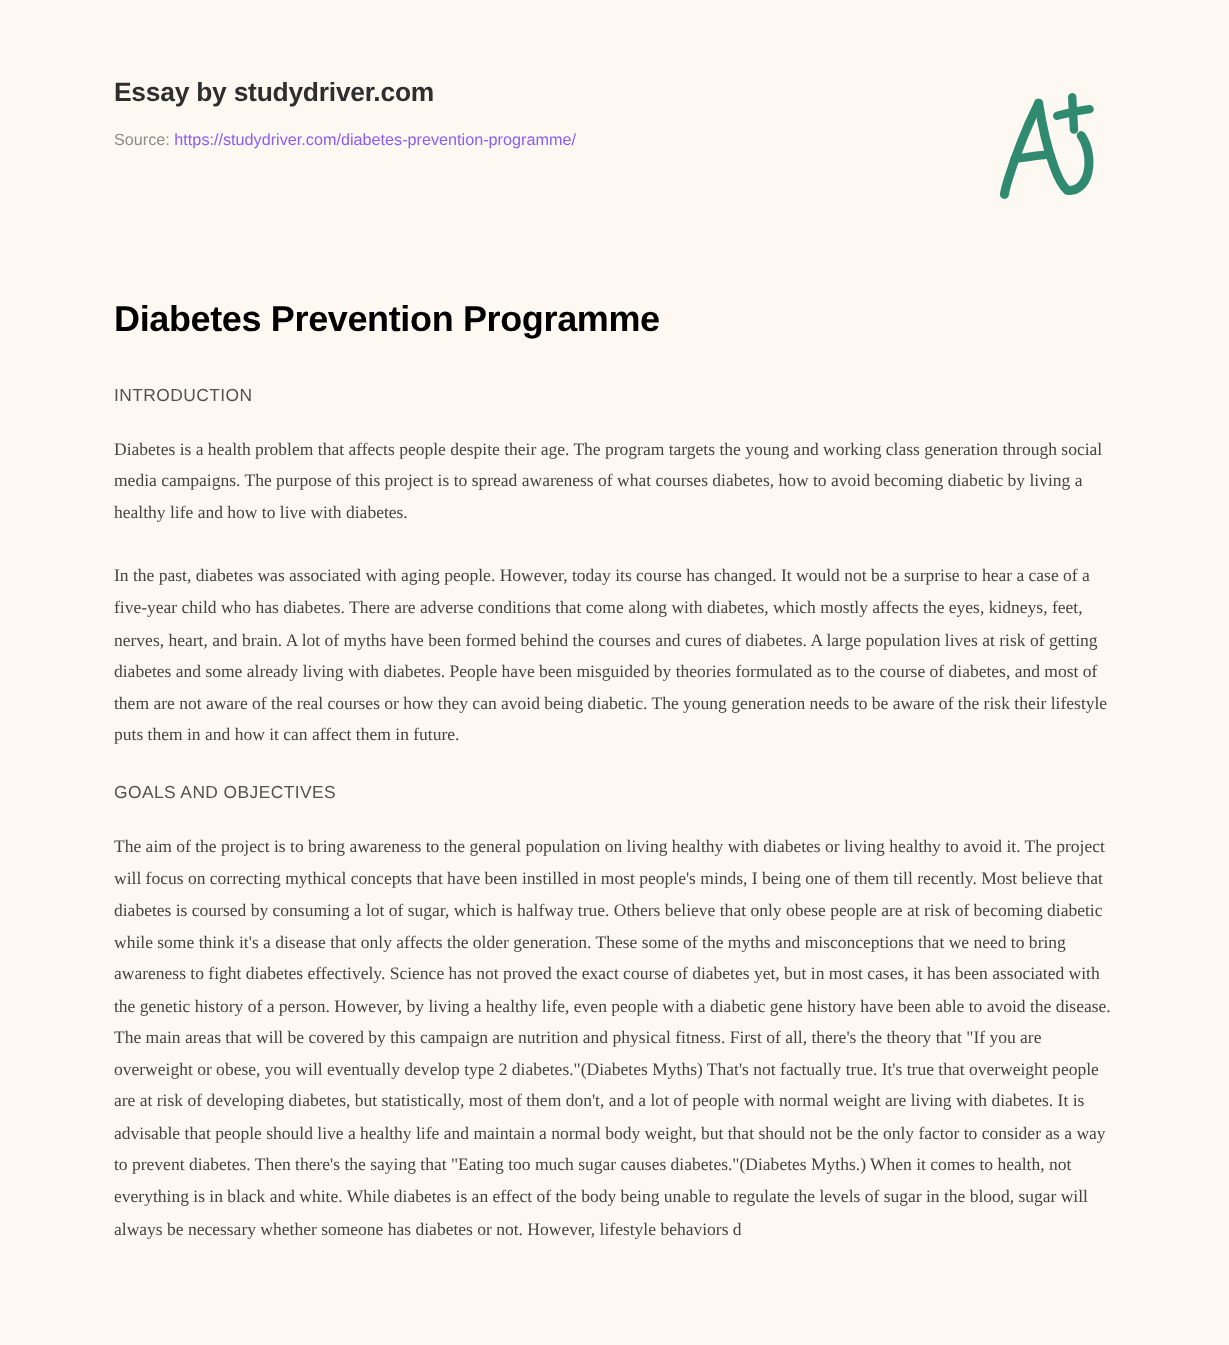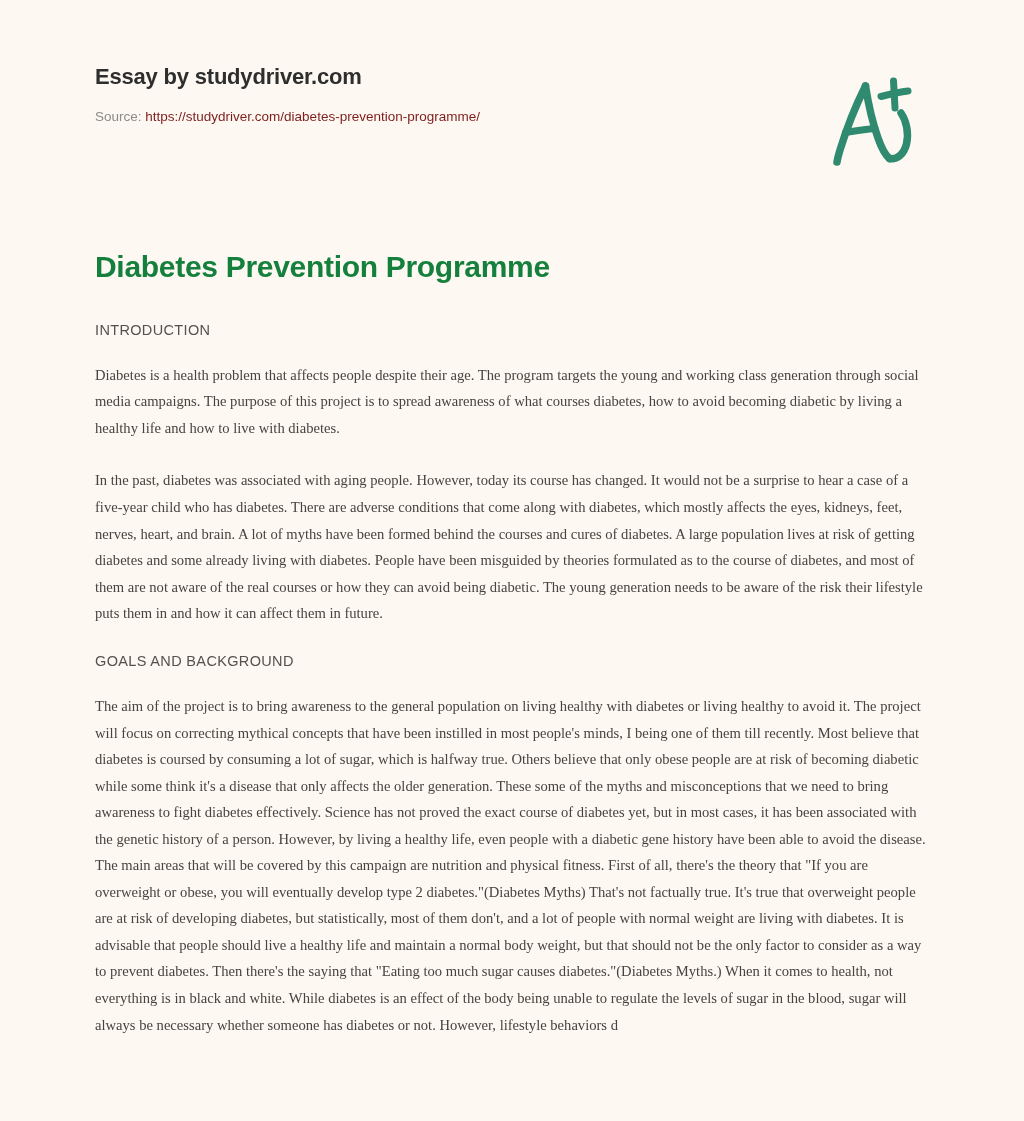--- a/index.html
+++ b/index.html
@@ -54,21 +54,21 @@
     line-height: 1.3;
     white-space: nowrap;
   }
 
   .source-label {
     color: #8b8b88;
     text-align: right;
   }
 
   .source-url {
-    color: #7f1d1d;
+    color: #8b5cf6;
     text-decoration: none;
   }
 
   
   .logo {
     position: absolute;
     left: 818px;
     top: 72px;
     width: 104px;
     height: 104px;
@@ -83,21 +83,21 @@
   .article {
     position: absolute;
     left: 95px;
     top: 248px;
     width: 838px;
   }
 
   .doc-title {
     font-size: 30px;
     font-weight: bold;
-    color: #15803d;
+    color: #000000;
     letter-spacing: -0.3px;
     line-height: 1.25;
     margin: 0 0 34px 0;
   }
 
   .section-heading {
     font-size: 14.5px;
     font-weight: normal;
     color: #54524f;
     letter-spacing: 0.35px;
@@ -164,18 +164,18 @@
 
   <div class="article">
 
     <h1 class="doc-title">Diabetes Prevention Programme</h1>
 
     <h2 class="section-heading">INTRODUCTION</h2>
     <p class="body-text">Diabetes is a health problem that affects people despite their age. The program targets the young and working class generation through social media campaigns. The purpose of this project is to spread awareness of what courses diabetes, how to avoid becoming diabetic by living a healthy life and how to live with diabetes.</p>
 
     <p class="body-text">In the past, diabetes was associated with aging people. However, today its course has changed. It would not be a surprise to hear a case of a five-year child who has diabetes. There are adverse conditions that come along with diabetes, which mostly affects the eyes, kidneys, feet, nerves, heart, and brain. A lot of myths have been formed behind the courses and cures of diabetes. A large population lives at risk of getting diabetes and some already living with diabetes. People have been misguided by theories formulated as to the course of diabetes, and most of them are not aware of the real courses or how they can avoid being diabetic. The young generation needs to be aware of the risk their lifestyle puts them in and how it can affect them in future.</p>
 
-    <h2 class="section-heading">GOALS AND BACKGROUND</h2>
+    <h2 class="section-heading">GOALS AND OBJECTIVES</h2>
     <p class="body-text clip-bottom">The aim of the project is to bring awareness to the general population on living healthy with diabetes or living healthy to avoid it. The project will focus on correcting mythical concepts that have been instilled in most people's minds, I being one of them till recently. Most believe that diabetes is coursed by consuming a lot of sugar, which is halfway true. Others believe that only obese people are at risk of becoming diabetic while some think it's a disease that only affects the older generation. These some of the myths and misconceptions that we need to bring awareness to fight diabetes effectively. Science has not proved the exact course of diabetes yet, but in most cases, it has been associated with the genetic history of a person. However, by living a healthy life, even people with a diabetic gene history have been able to avoid the disease. The main areas that will be covered by this campaign are nutrition and physical fitness. First of all, there's the theory that "If you are overweight or obese, you will eventually develop type 2 diabetes."(Diabetes Myths) That's not factually true. It's true that overweight people are at risk of developing diabetes, but statistically, most of them don't, and a lot of people with normal weight are living with diabetes. It is advisable that people should live a healthy life and maintain a normal body weight, but that should not be the only factor to consider as a way to prevent diabetes. Then there's the saying that "Eating too much sugar causes diabetes."(Diabetes Myths.) When it comes to health, not everything is in black and white. While diabetes is an effect of the body being unable to regulate the levels of sugar in the blood, sugar will always be necessary whether someone has diabetes or not. However, lifestyle behaviors d</p>
 
   </div>
 
 </div>
 
 </body></html>

